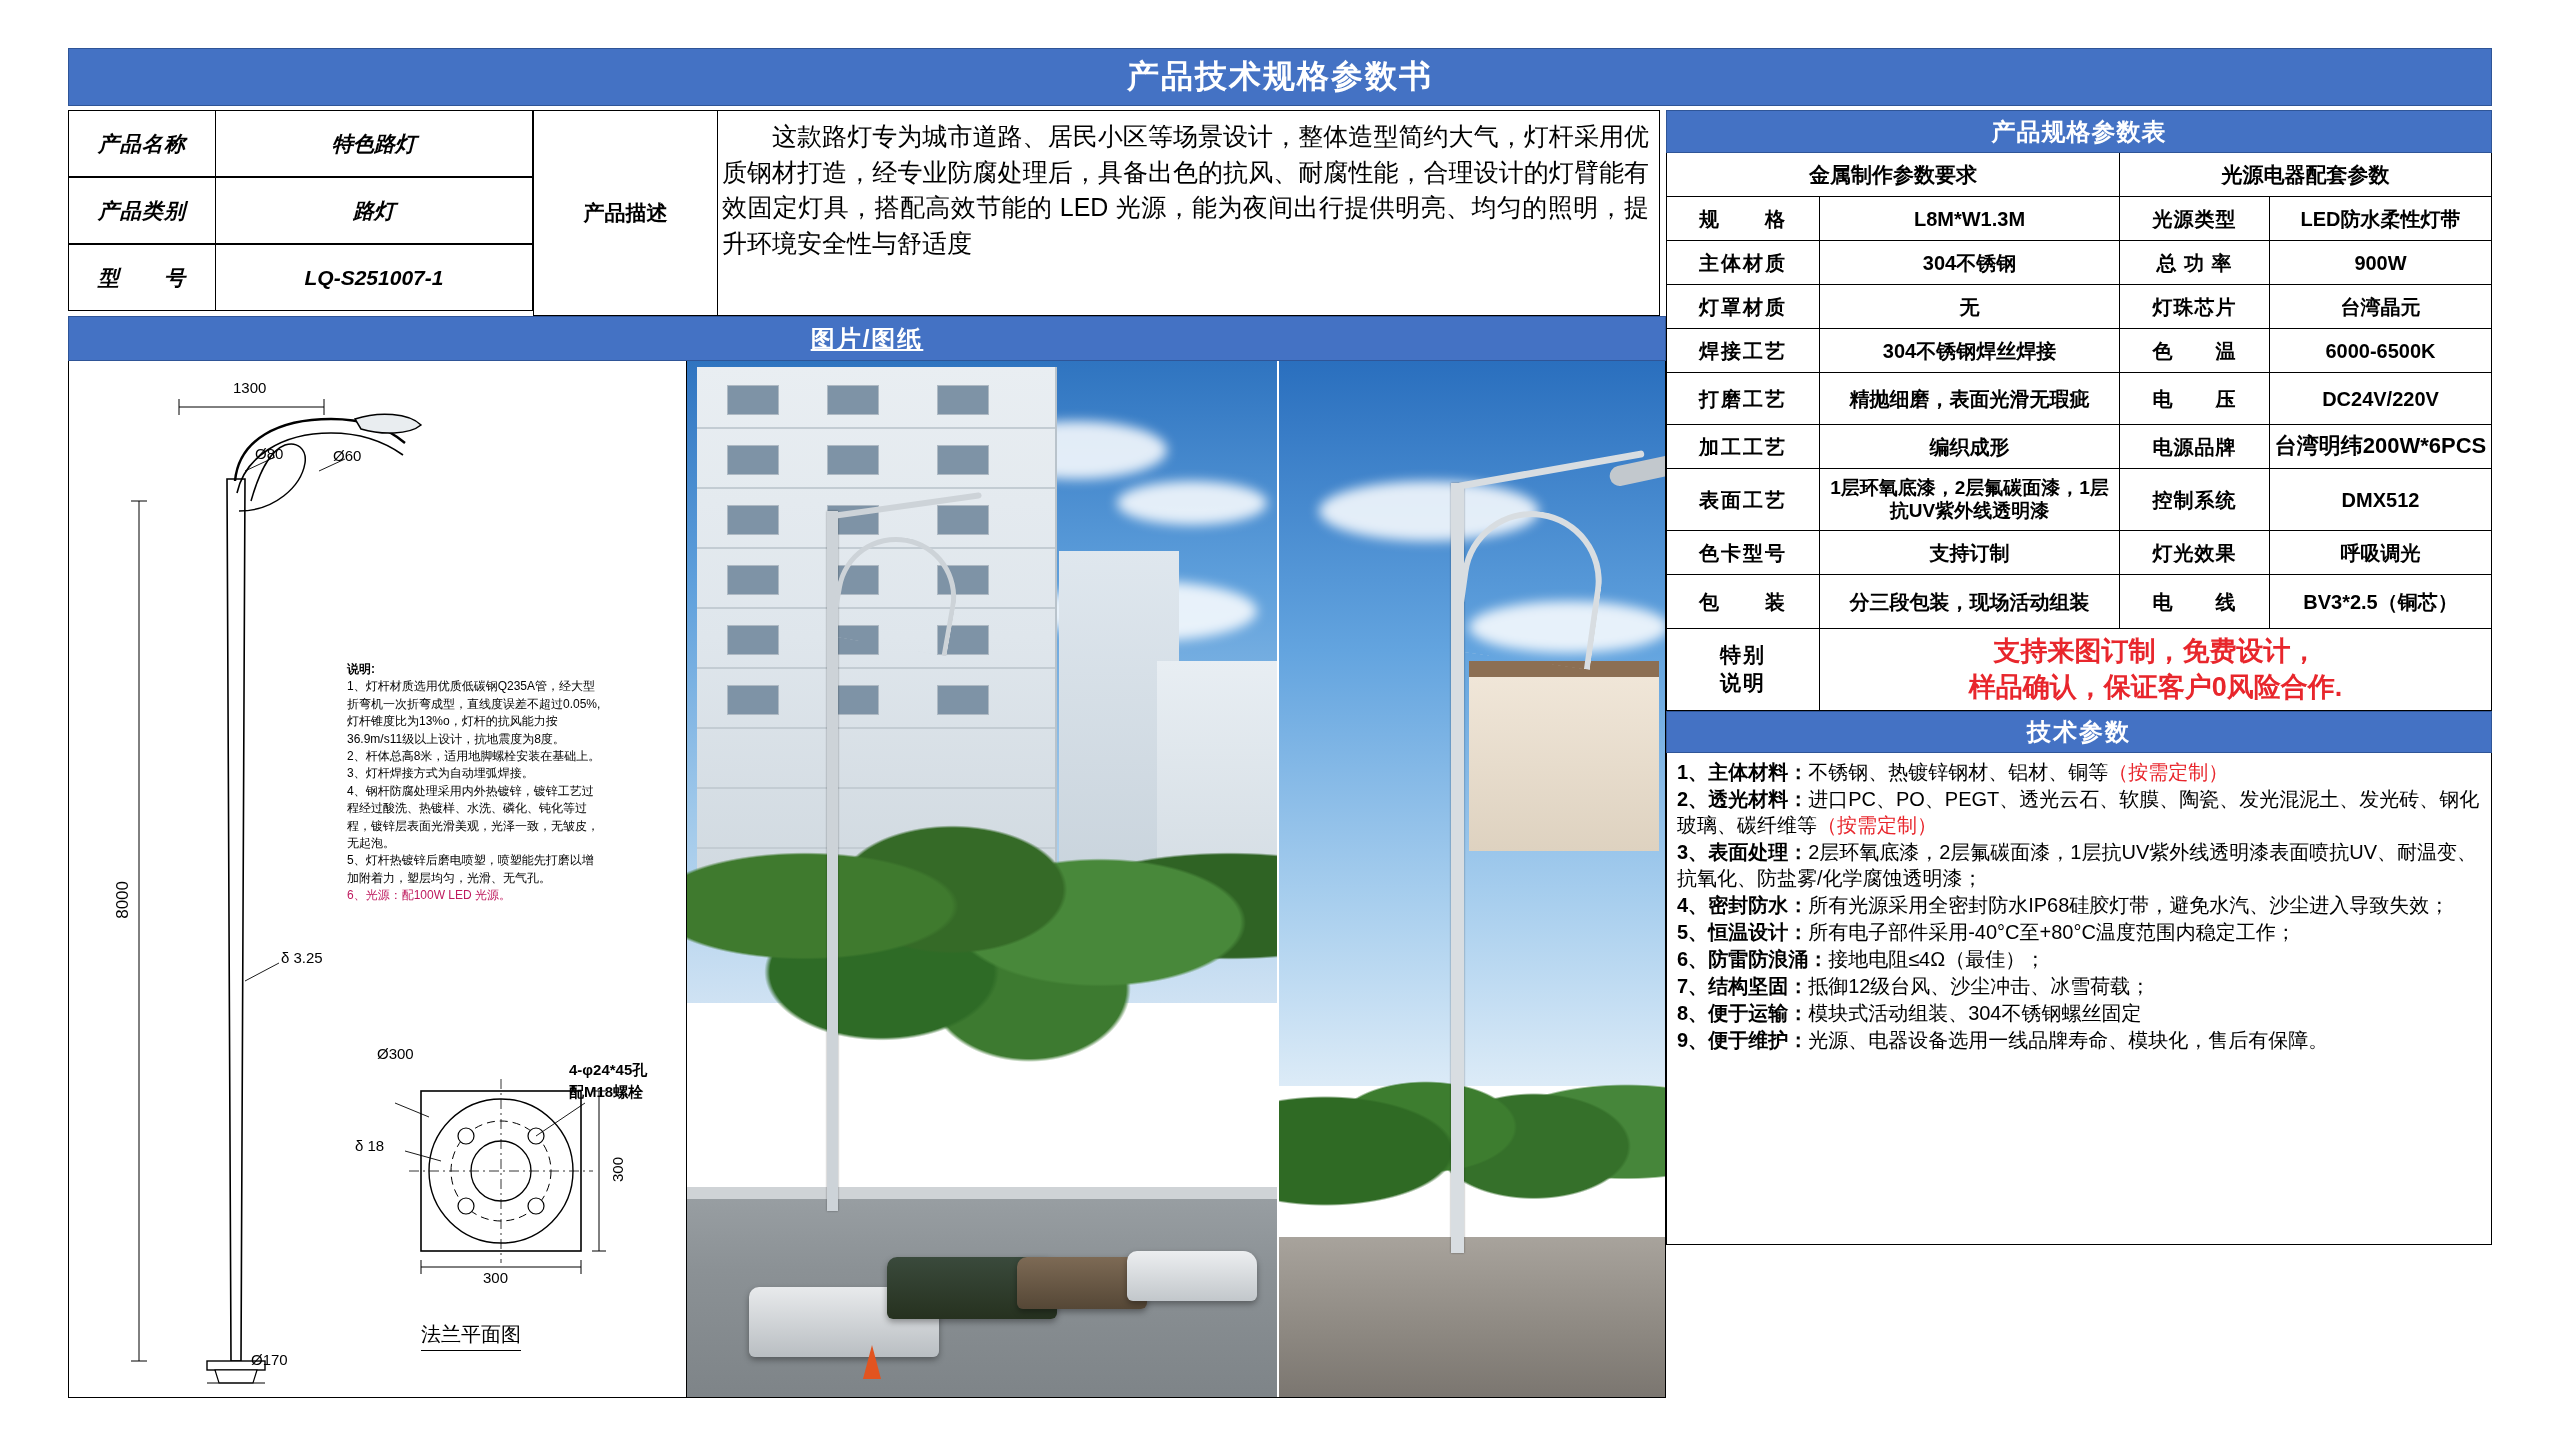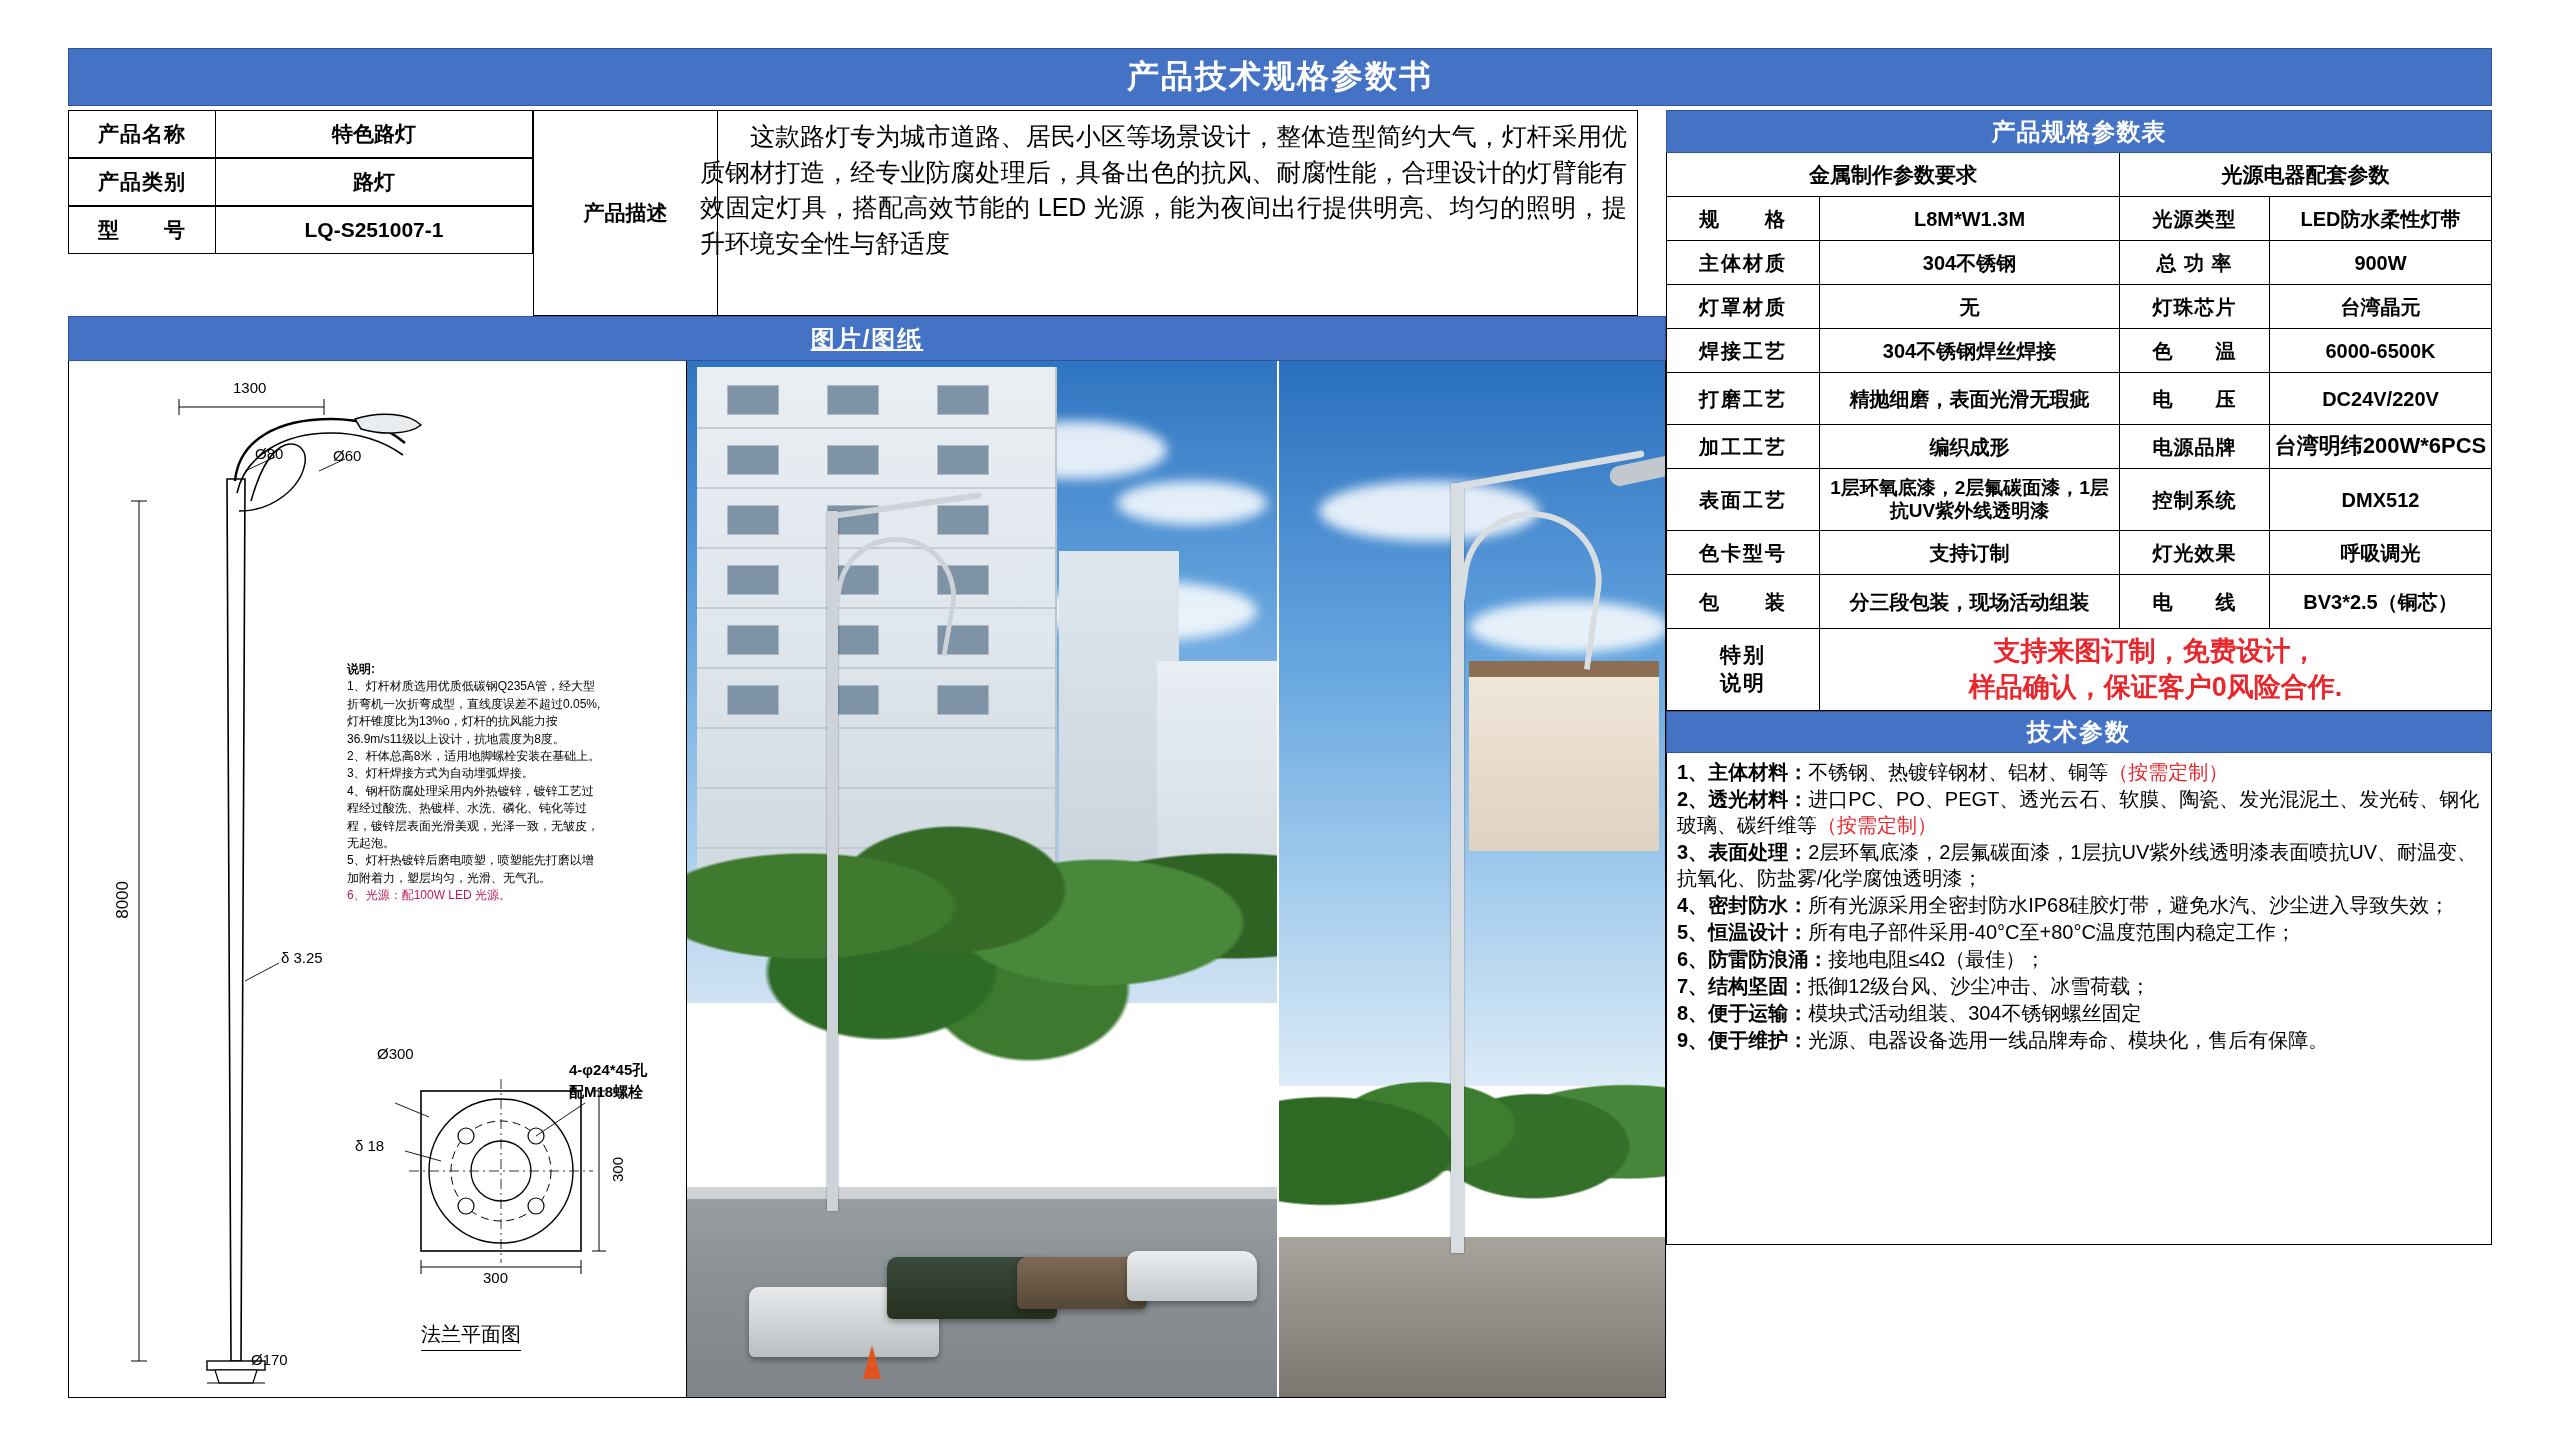--- a/index.html
+++ b/index.html
@@ -44,21 +44,22 @@
   }
 
   
   .info-table {
     position: absolute;
     left: 0; top: 62px;
     width: 465px; height: 206px;
   }
   .info-row {
     display: flex;
-    height: 48px;
+    height: 67px;
+    font-style: italic;
   }
   .info-label {
     width: 148px;
     border: 1px solid #000;
     display: flex; align-items: center; justify-content: center;
     font-size: 21px; font-weight: bold;
     letter-spacing: 1px;
   }
   .info-value {
     flex: 1;
@@ -72,21 +73,21 @@
   .desc-label {
     position: absolute;
     left: 465px; top: 62px;
     width: 185px; height: 206px;
     border: 1px solid #000;
     display: flex; align-items: center; justify-content: center;
     font-size: 21px; font-weight: bold;
   }
   .desc-body {
     position: absolute;
-    left: 622px; top: 62px;
+    left: 644px; top: 62px;
     width: 948px; height: 206px;
     border: 1px solid #000;
     border-left: none;
     padding: 8px 10px 4px 10px;
     font-size: 25px;
     line-height: 1.42;
     text-align: justify;
     text-justify: inter-ideograph;
     color: #000;
     overflow: hidden;

